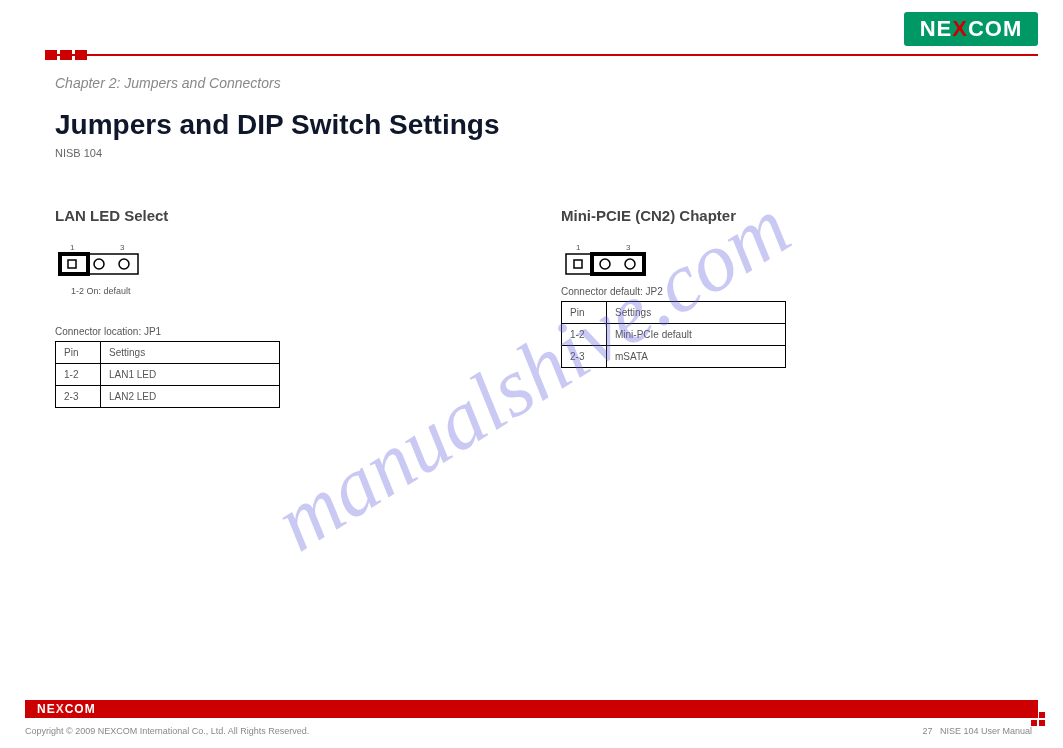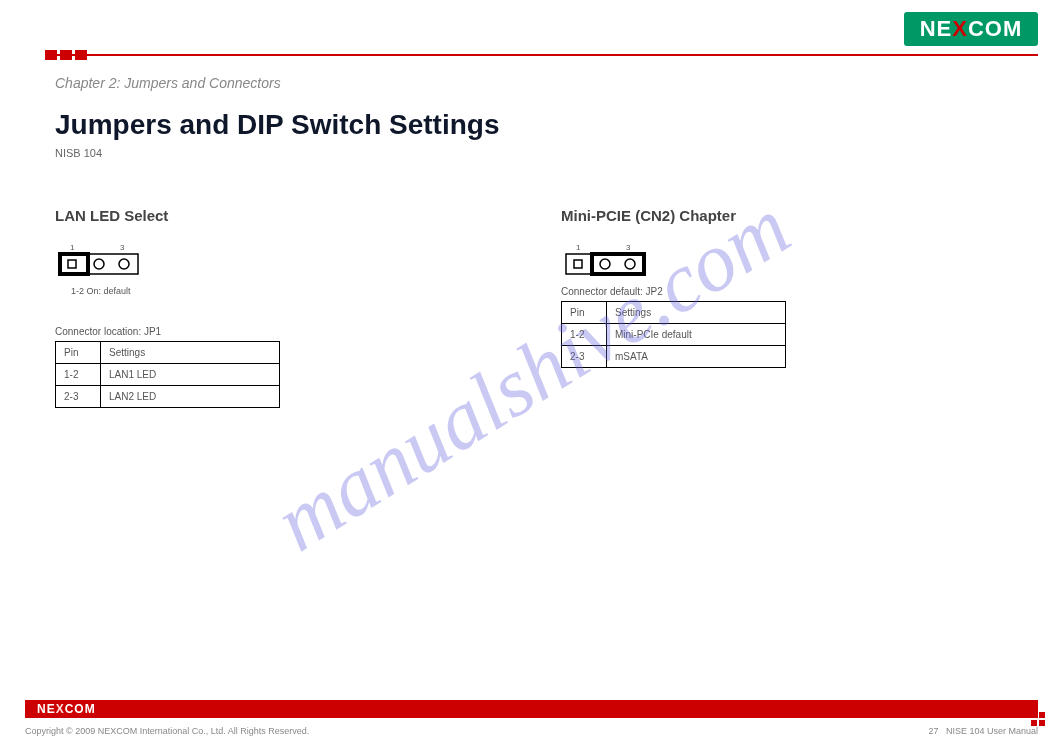--- a/index.html
+++ b/index.html
@@ -169,21 +169,21 @@
   .copyright {
     position: absolute;
     bottom: 12px;
     left: 25px;
     font-size: 9px;
     color: #888888;
   }
   .page-num {
     position: absolute;
     bottom: 12px;
-    right: 25px;
+    right: 31px;
     font-size: 9px;
     color: #888888;
   }
 </style>
 </head>
 <body>
 
 <div class="top-logo">
   <span class="top-logo-text">
     <span>NE</span><span class="top-logo-x">X</span><span>COM</span>

